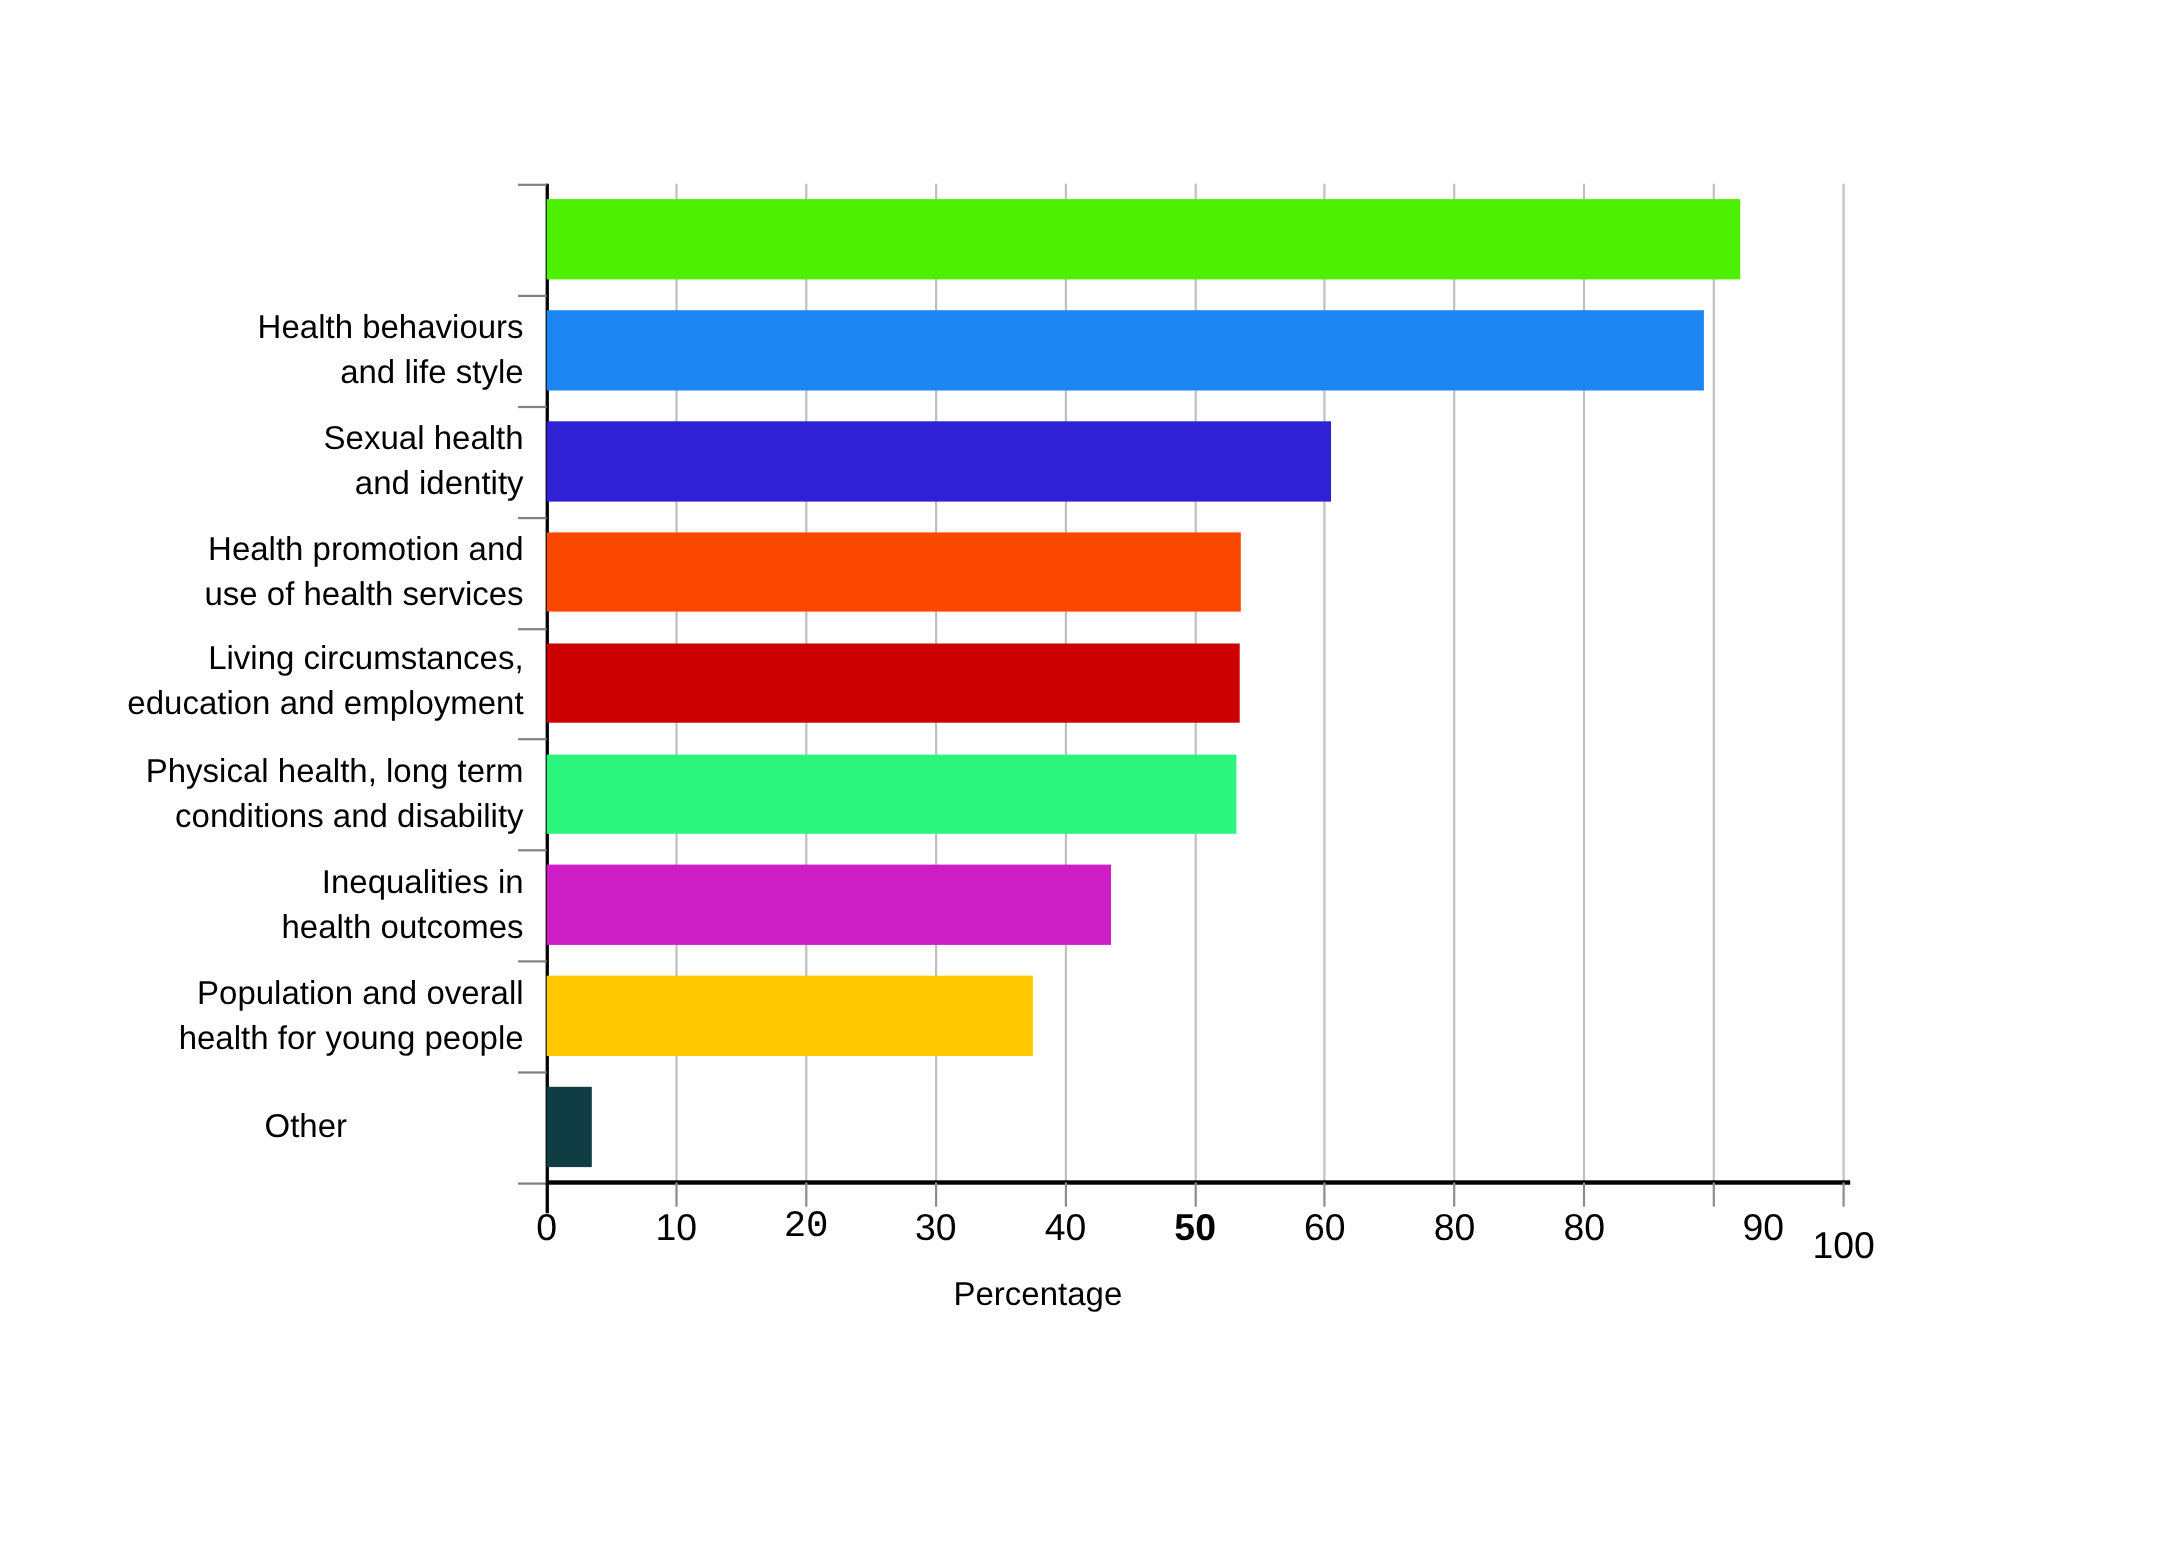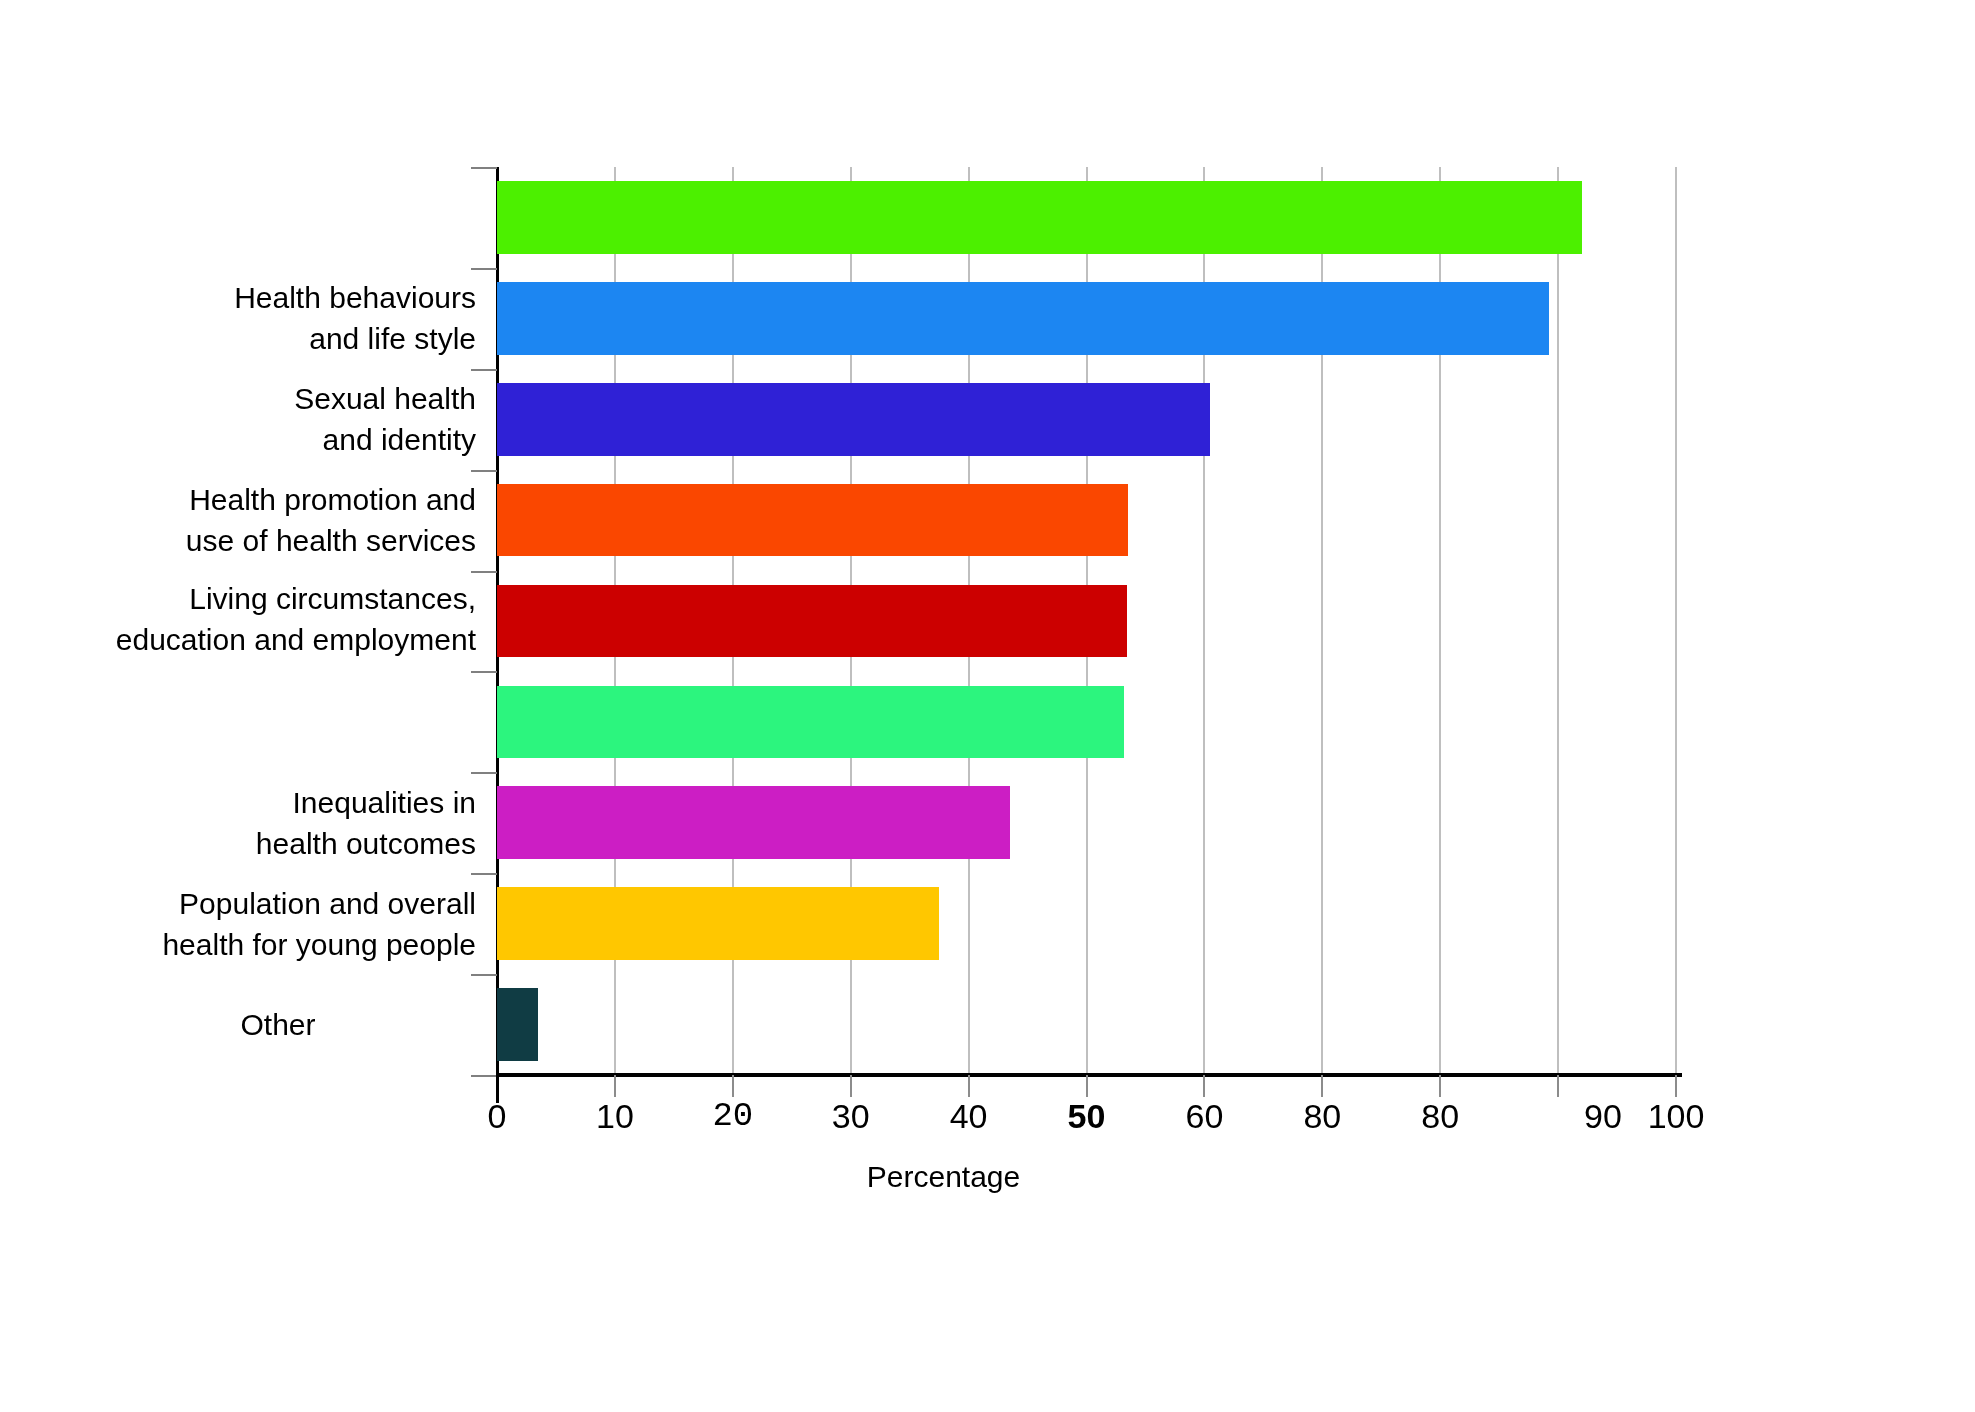--- a/index.html
+++ b/index.html
@@ -179,20 +179,22 @@
 
   <div class="ylabels" id="ylabels">
       <div class="ylabel" style="top: 110.333px;">Health behaviours
 and life style</div>
       <div class="ylabel" style="top: 211.222px;">Sexual health
 and identity</div>
       <div class="ylabel" style="top: 312.111px;">Health promotion and
 use of health services</div>
       <div class="ylabel" style="top: 411px;">Living circumstances,
 education and employment</div>
+      <div class="ylabel" style="top: 513.889px;">Physical health, long term
+conditions and disability</div>
       <div class="ylabel" style="top: 614.778px;">Inequalities in
 health outcomes</div>
       <div class="ylabel" style="top: 715.667px;">Population and overall
 health for young people</div>
       <div class="ylabel" style="top: 837.056px; text-align: center;">Other</div>
     </div>
 
   <div id="xticks">
       <div class="xtick-mark zero" style="left: 495.5px;"></div>
       <div class="xtick-mark" style="left: 613.9px;"></div>
@@ -210,18 +212,18 @@
       <div class="xtick-label" style="left: 497px;">0</div>
       <div class="xtick-label" style="left: 614.9px;">10</div>
       <div class="xtick-label" style="left: 732.8px; font-family: Liberation Mono, monospace;">20</div>
       <div class="xtick-label" style="left: 850.7px;">30</div>
       <div class="xtick-label" style="left: 968.6px;">40</div>
       <div class="xtick-label" style="left: 1086.5px; font-weight: bold;">50</div>
       <div class="xtick-label" style="left: 1204.4px;">60</div>
       <div class="xtick-label" style="left: 1322.3px;">80</div>
       <div class="xtick-label" style="left: 1440.2px;">80</div>
       <div class="xtick-label" style="left: 1603px;">90</div>
-      <div class="xtick-label" style="left: 1676px;">100</div>
+      <div class="xtick-label" style="left: 1676px; margin-top: 17px;">100</div>
     </div>
 
   <div class="xaxis-title"><span>Percentage</span></div>
 
 </div>
 
 </body></html>

